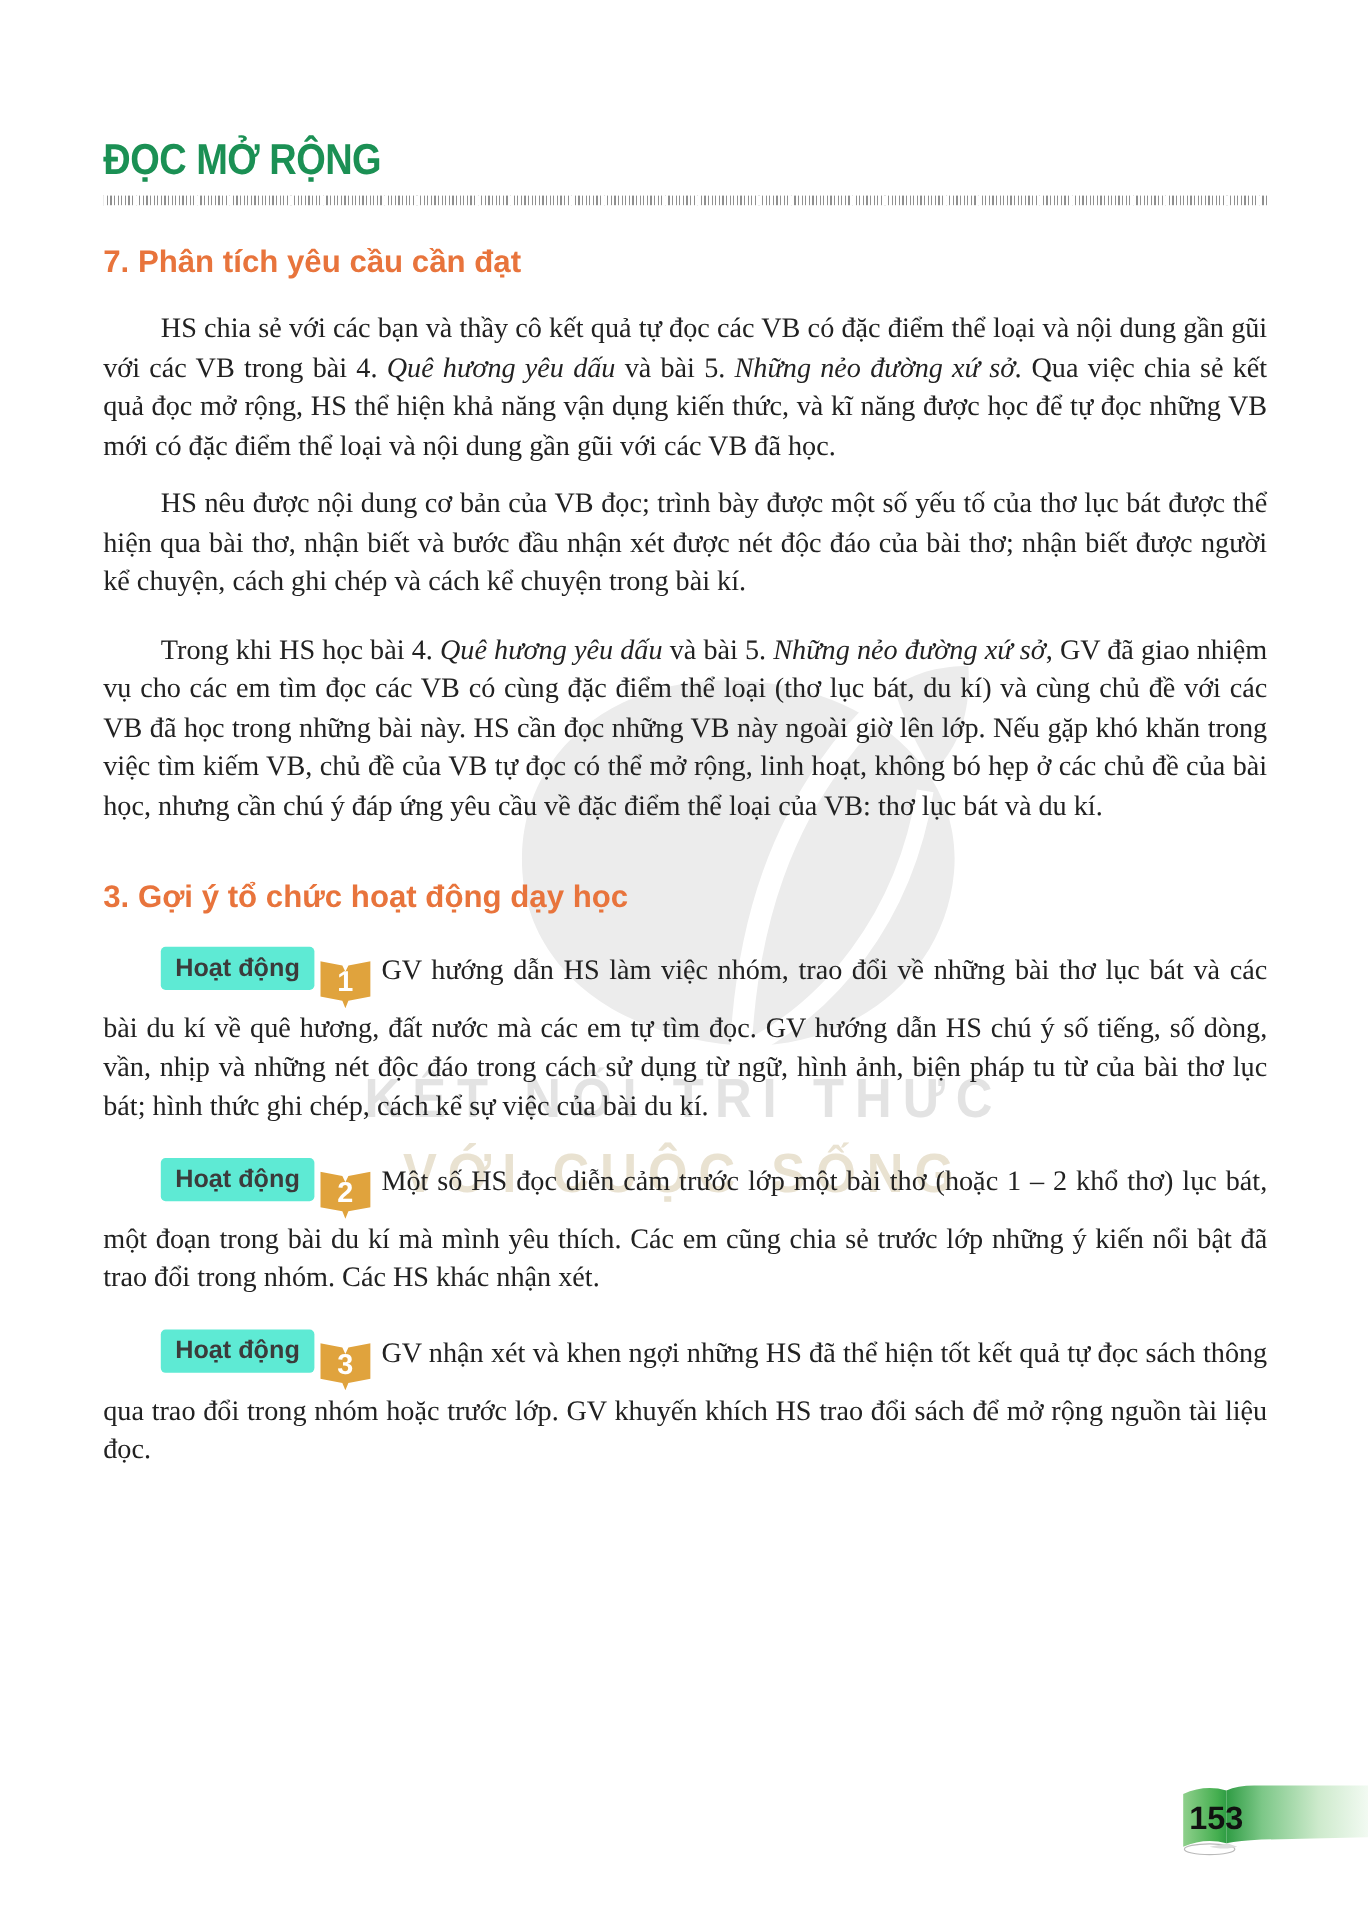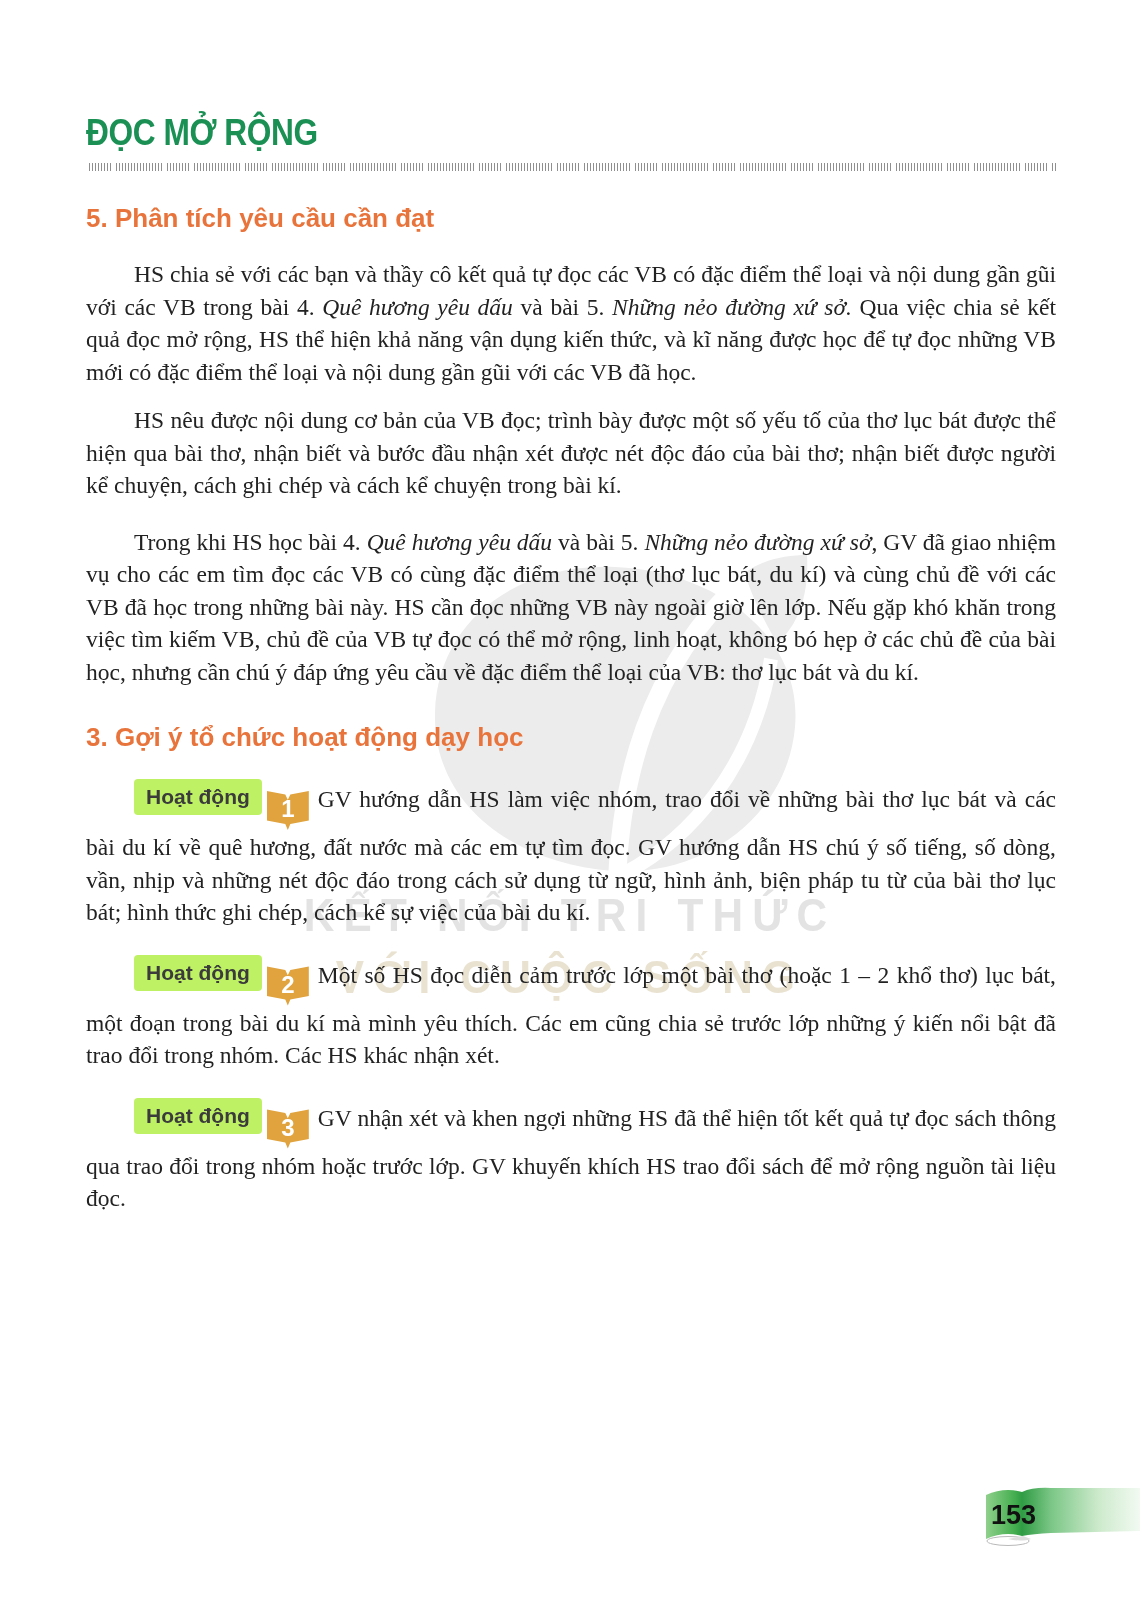--- a/index.html
+++ b/index.html
@@ -26,33 +26,33 @@
     background-image:
       repeating-linear-gradient(90deg, #ffffff 0 2px, rgba(255,255,255,0) 2px 26px),
       repeating-linear-gradient(90deg, #8f8f8f 0 1px, rgba(255,255,255,0) 1px 3px);
   }
   .sec-head {
     font-family:"Liberation Sans", sans-serif; font-weight:bold;
     font-size:26px; color:#e8743c;
   }
   .sec1-head { margin-top:32px; }
   .sec2-head { margin-top:26px; }
-  .sec3-head { margin-top:34px; }
+  .sec3-head { margin-top:44px; }
   p.body {
     font-size:23.5px; line-height:32.5px; text-align:justify;
     text-indent:48px; color:#222;
   }
   p.first { margin-top:24px; }
   p.next  { margin-top:16px; }
   p.body i { font-style:italic; }
   
   p.activity { margin-top:26px; }
   .hd-label {
     display:inline-block; font-family:"Liberation Sans", sans-serif; font-weight:bold;
-    font-size:21px; line-height:21px; color:#3b3b3b; background:#bef264;
+    font-size:21px; line-height:21px; color:#3b3b3b; background:#5eead4;
     padding:7px 12px 8px 12px; border-radius:4px; margin-right:5px; vertical-align:3px;
     text-indent:0;
   }
   .hd-num {
     display:inline-block; width:42px; height:44px; background:#e0a33d;
     clip-path:polygon(0 9%, 44% 17%, 50% 29%, 56% 17%, 100% 9%, 100% 76%, 56% 84%, 50% 98%, 44% 84%, 0 76%);
     margin-right:9px; vertical-align:-10px; text-align:center; text-indent:0;
   }
   .hd-num-inner {
     display:block; color:#ffffff; font-family:"Liberation Sans", sans-serif;
@@ -77,21 +77,21 @@
   </div>
 
   <div class="wm-text wm-line1">KẾT NỐI TRI THỨC</div>
   <div class="wm-text wm-line2">VỚI CUỘC SỐNG</div>
 
   <div class="content">
 
     <div class="doc-title">ĐỌC MỞ RỘNG</div>
     <div class="title-rule"></div>
 
-    <div class="sec-head sec1-head">5. Phân tích yêu cầu cần đạt</div>
+    <div class="sec-head sec1-head">7. Phân tích yêu cầu cần đạt</div>
     <p class="body first"><span>HS chia sẻ với các bạn và thầy cô kết quả tự đọc các VB có đặc điểm thể loại và nội dung gần gũi với các VB trong bài 4. </span><i>Quê hương yêu dấu</i><span> và bài 5. </span><i>Những nẻo đường xứ sở.</i><span> Qua việc chia sẻ kết quả đọc mở rộng, HS thể hiện khả năng vận dụng kiến thức, và kĩ năng được học để tự đọc những VB mới có đặc điểm thể loại và nội dung gần gũi với các VB đã học.</span></p>
     <p class="body next"><span>HS nêu được nội dung cơ bản của VB đọc; trình bày được một số yếu tố của thơ lục bát được thể hiện qua bài thơ, nhận biết và bước đầu nhận xét được nét độc đáo của bài thơ; nhận biết được người kể chuyện, cách ghi chép và cách kể chuyện trong bài kí.</span></p>
 
     <p class="body first"><span>Trong khi HS học bài 4. </span><i>Quê hương yêu dấu</i><span> và bài 5. </span><i>Những nẻo đường xứ sở</i><span>, GV đã giao nhiệm vụ cho các em tìm đọc các VB có cùng đặc điểm thể loại (thơ lục bát, du kí) và cùng chủ đề với các VB đã học trong những bài này. HS cần đọc những VB này ngoài giờ lên lớp. Nếu gặp khó khăn trong việc tìm kiếm VB, chủ đề của VB tự đọc có thể mở rộng, linh hoạt, không bó hẹp ở các chủ đề của bài học, nhưng cần chú ý đáp ứng yêu cầu về đặc điểm thể loại của VB: thơ lục bát và du kí.</span></p>
 
     <div class="sec-head sec3-head">3. Gợi ý tổ chức hoạt động dạy học</div>
 
     <p class="body activity"><span class="hd-label">Hoạt động</span><span class="hd-num"><span class="hd-num-inner">1</span></span><span>GV hướng dẫn HS làm việc nhóm, trao đổi về những bài thơ lục bát và các bài du kí về quê hương, đất nước mà các em tự tìm đọc. GV hướng dẫn HS chú ý số tiếng, số dòng, vần, nhịp và những nét độc đáo trong cách sử dụng từ ngữ, hình ảnh, biện pháp tu từ của bài thơ lục bát; hình thức ghi chép, cách kể sự việc của bài du kí.</span></p>
 
     <p class="body activity"><span class="hd-label">Hoạt động</span><span class="hd-num"><span class="hd-num-inner">2</span></span><span>Một số HS đọc diễn cảm trước lớp một bài thơ (hoặc 1 – 2 khổ thơ) lục bát, một đoạn trong bài du kí mà mình yêu thích. Các em cũng chia sẻ trước lớp những ý kiến nổi bật đã trao đổi trong nhóm. Các HS khác nhận xét.</span></p>

